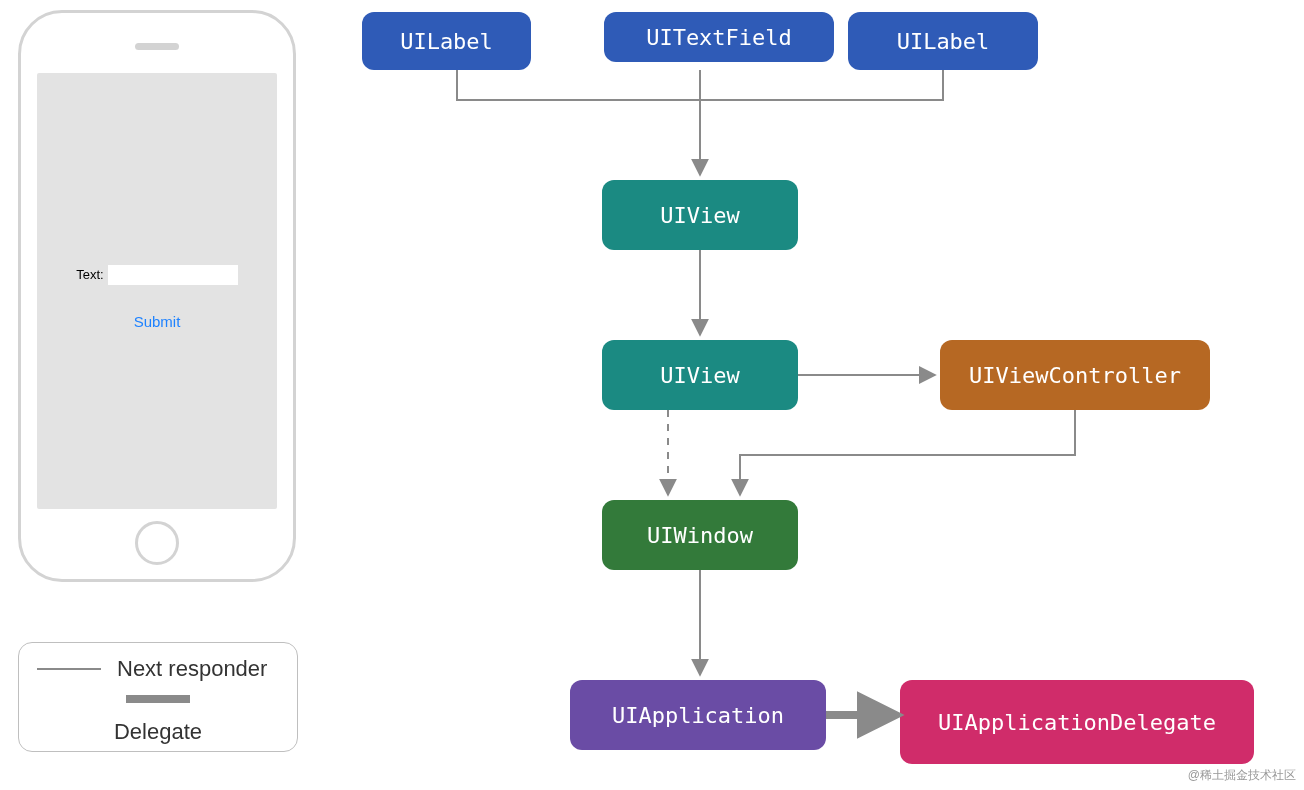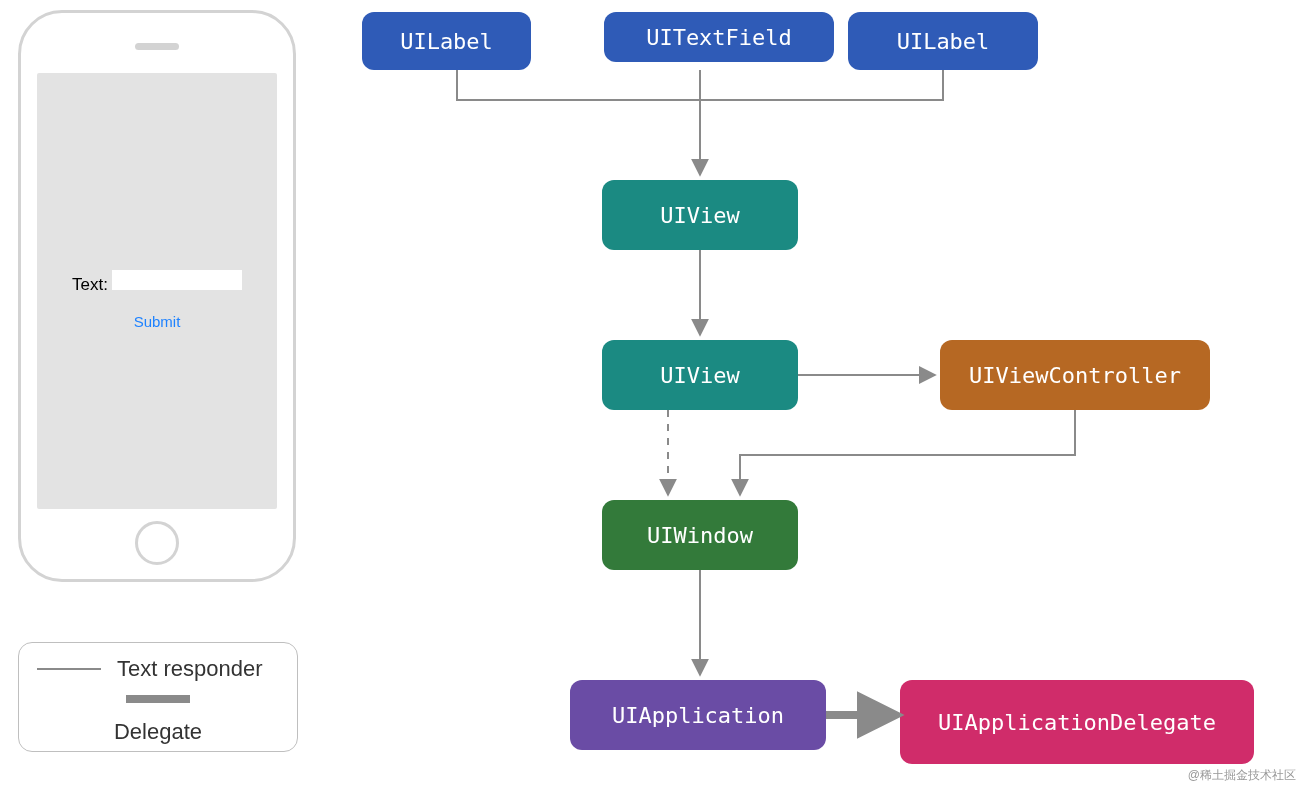--- a/index.html
+++ b/index.html
@@ -30,21 +30,21 @@
   }
   .phone .homebtn {
     position: absolute; bottom: 14px; left: 50%; transform: translateX(-50%);
     width: 44px; height: 44px; border: 3px solid #d3d3d3; border-radius: 50%;
   }
   .form-row {
     position: absolute; top: 44%; left: 0; right: 0;
     display: flex; align-items: center; justify-content: center; gap: 4px;
     font-family: -apple-system, "Helvetica Neue", Arial, sans-serif;
   }
-  .form-label { font-size: 17px; color: #000; margin-top: 10px; }
+  .form-label { font-size: 13px; color: #000; }
   .form-field { width: 130px; height: 20px; background:#fff; }
   .submit {
     position: absolute; top: 55%; left: 0; right: 0; text-align: center;
     font-family: -apple-system, "Helvetica Neue", Arial, sans-serif;
     font-size: 15px; color: #1e82ff;
   }
 
   
   .legend {
     position: absolute; left: 18px; top: 642px;
@@ -96,21 +96,21 @@
       </div>
       <div class="submit">Submit</div>
     </div>
     <div class="homebtn"></div>
   </div>
 
   <div class="legend">
     <div class="legend-row">
       <div class="line-thin"></div>
       <div style="line-height:1.1;">
-        <span>Text responder</span>
+        <span>Next responder</span>
       </div>
     </div>
     <div class="legend-row" style="margin-top:14px;flex-direction:column;">
       <div class="line-thick"></div>
       <span>Delegate</span>
     </div>
   </div>
 
   <div class="node blue" style="left:362px; top:12px;  width:169px; height:58px;">UILabel</div>
   <div class="node blue" style="left:604px; top:12px;  width:230px; height:50px;">UITextField</div>

